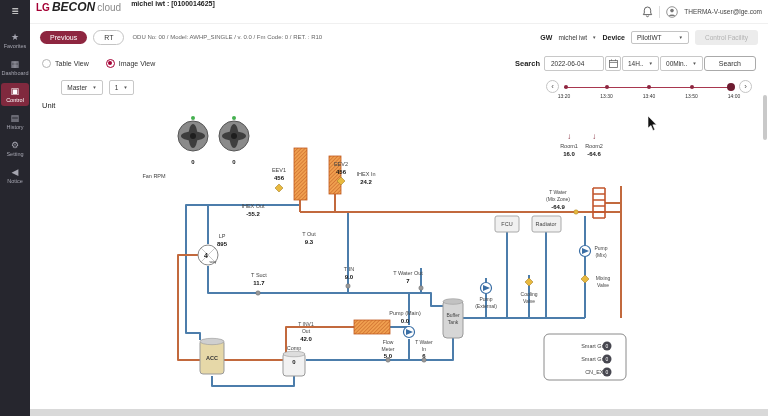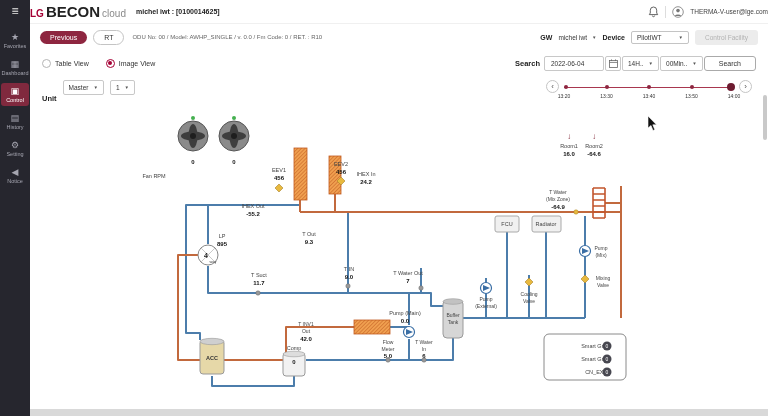--- a/index.html
+++ b/index.html
@@ -10,25 +10,25 @@
   .sidebar{width:30px;background:#26262e;display:flex;flex-direction:column;
     align-items:center;padding-top:5px;flex-shrink:0}
   .menu-btn{color:#e8e8e8;font-size:12px;line-height:12px;margin-bottom:10px;cursor:pointer}
   .side-item{width:28px;margin:2px 1px;padding:4px 0 3px;display:flex;flex-direction:column;
     align-items:center;gap:1px;color:#a5a5b0;border-radius:3px;cursor:pointer}
   .side-item .ico{font-size:9px;line-height:9px}
   .side-item .lbl{font-size:5.5px;line-height:6px}
   .side-item.active{background:#80293e;color:#fff}
   
   .main{flex:1;display:flex;flex-direction:column;position:relative;background:#fff}
-  .header{height:24px;display:flex;align-items:center;padding:0 0;gap:10px;
+  .header{height:24px;display:flex;padding:0 6px;gap:10px;
     border-bottom:1px solid #f0f0f0}
   .logo{display:flex;align-items:baseline;gap:2px}
   .logo .lg{color:#a50034;font-weight:bold;font-size:10px}
-  .logo .becon{color:#222;font-weight:bold;font-size:15px}
+  .logo .becon{color:#222;font-weight:bold;font-style:italic;font-size:12px}
   .logo .cloud{color:#8a8a8a;font-size:10px}
   .site-title{font-size:7px;font-weight:bold;color:#222}
   .header-right{margin-left:auto;display:flex;align-items:center;gap:6px}
   .hdr-divider{width:1px;height:12px;background:#ddd}
   .account{font-size:6.5px;color:#444}
   
   .toolbar{height:26px;display:flex;align-items:center;padding:0 10px;gap:6px}
   .btn-previous{background:#8e2640;color:#fff;font-size:7px;padding:3px 10px;
     border-radius:9px;border:none;cursor:pointer}
   .btn-rt{background:#fff;color:#333;font-size:7px;padding:3px 10px;border-radius:9px;
@@ -56,21 +56,21 @@
   .date-box{border:1px solid #c8c8c8;border-radius:2px;font-size:6.5px;color:#333;
     padding:3px 6px;min-width:60px;cursor:text}
   .cal-btn{width:16px;height:15px;border:1px solid #c8c8c8;border-radius:2px;background:#fff;
     display:flex;align-items:center;justify-content:center;cursor:pointer}
   .sel-box{border:1px solid #c8c8c8;border-radius:2px;font-size:6.5px;color:#333;
     padding:3px 5px;display:flex;align-items:center;gap:5px;cursor:pointer}
   .btn-search{background:#fff;border:1px solid #aaa;border-radius:3px;font-size:7px;color:#333;
     padding:3px 14px;cursor:pointer}
   
   .unitbar{height:32px;display:flex;align-items:flex-start;padding:4px 12px 0;gap:6px}
-  .unit-label{font-size:7.5px;font-weight:bold;color:#222;margin-top:14px}
+  .unit-label{font-size:7.5px;font-weight:normal;color:#222;margin-top:21px}
   .timeline{margin-left:auto;display:flex;align-items:flex-start;gap:5px;margin-right:4px}
   .tl-arrow{width:13px;height:13px;border:1px solid #c5c5c5;border-radius:50%;background:#fff;
     font-size:8px;line-height:11px;text-align:center;color:#555;cursor:pointer}
   .tl-track{width:170px;position:relative;height:24px;margin-top:1px}
   .tl-line{position:absolute;left:0;right:0;top:5.5px;height:1.5px;background:#a8374f}
   .tl-dot{position:absolute;top:4px;width:4px;height:4px;border-radius:50%;background:#8e2640;cursor:pointer}
   .tl-dot.big{width:8px;height:8px;top:2px;background:#6d1b30}
   .tl-ticks{position:absolute;left:-9px;right:-9px;top:12px;display:flex;justify-content:space-between}
   .tl-ticks span{font-size:5px;color:#333;width:18px;text-align:center}
   

